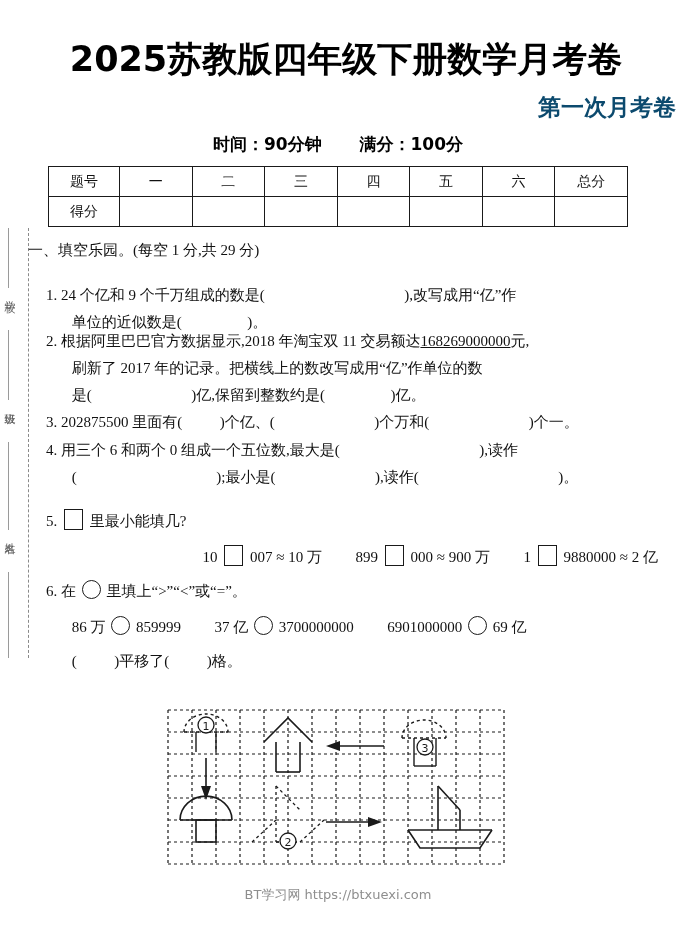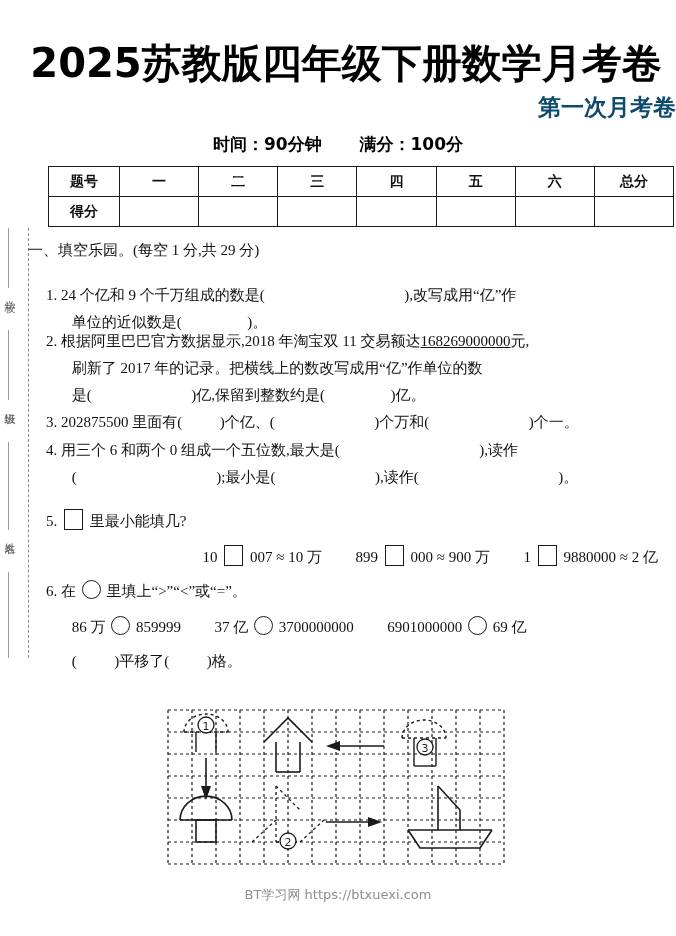--- a/index.html
+++ b/index.html
@@ -43,21 +43,21 @@
     letter-spacing: 1px;
     font-family: "DejaVu Sans", sans-serif;
   }
 
   
   .main-title {
     position: absolute;
     left: 16px; right: 0;
     top: 36px;
     text-align: center;
-    font-size: 40px;
+    font-size: 35px;
     font-weight: bold;
     letter-spacing: 0px;
     font-family: "DejaVu Sans", sans-serif;
     color: #000;
   }
   .sub-title {
     position: absolute;
     left: 0; right: 0;
     top: 92px;
     text-align: right;
@@ -76,24 +76,23 @@
     font-family: "DejaVu Sans", sans-serif;
     color: #000;
   }
   .meta-line .gap { display: inline-block; width: 26px; }
 
   
   .score-table {
     position: absolute;
     left: 48px;
     top: 166px;
-    width: 626px;
+    width: 580px;
     border-collapse: collapse;
     table-layout: fixed;
-    font-weight: bold;
   }
   .score-table td {
     border: 1px solid #1a1a1a;
     height: 27px;
     text-align: center;
     vertical-align: middle;
     font-size: 14px;
     font-family: "DejaVu Sans", sans-serif;
   }
   .score-table td.head-cell { width: 68px; }

